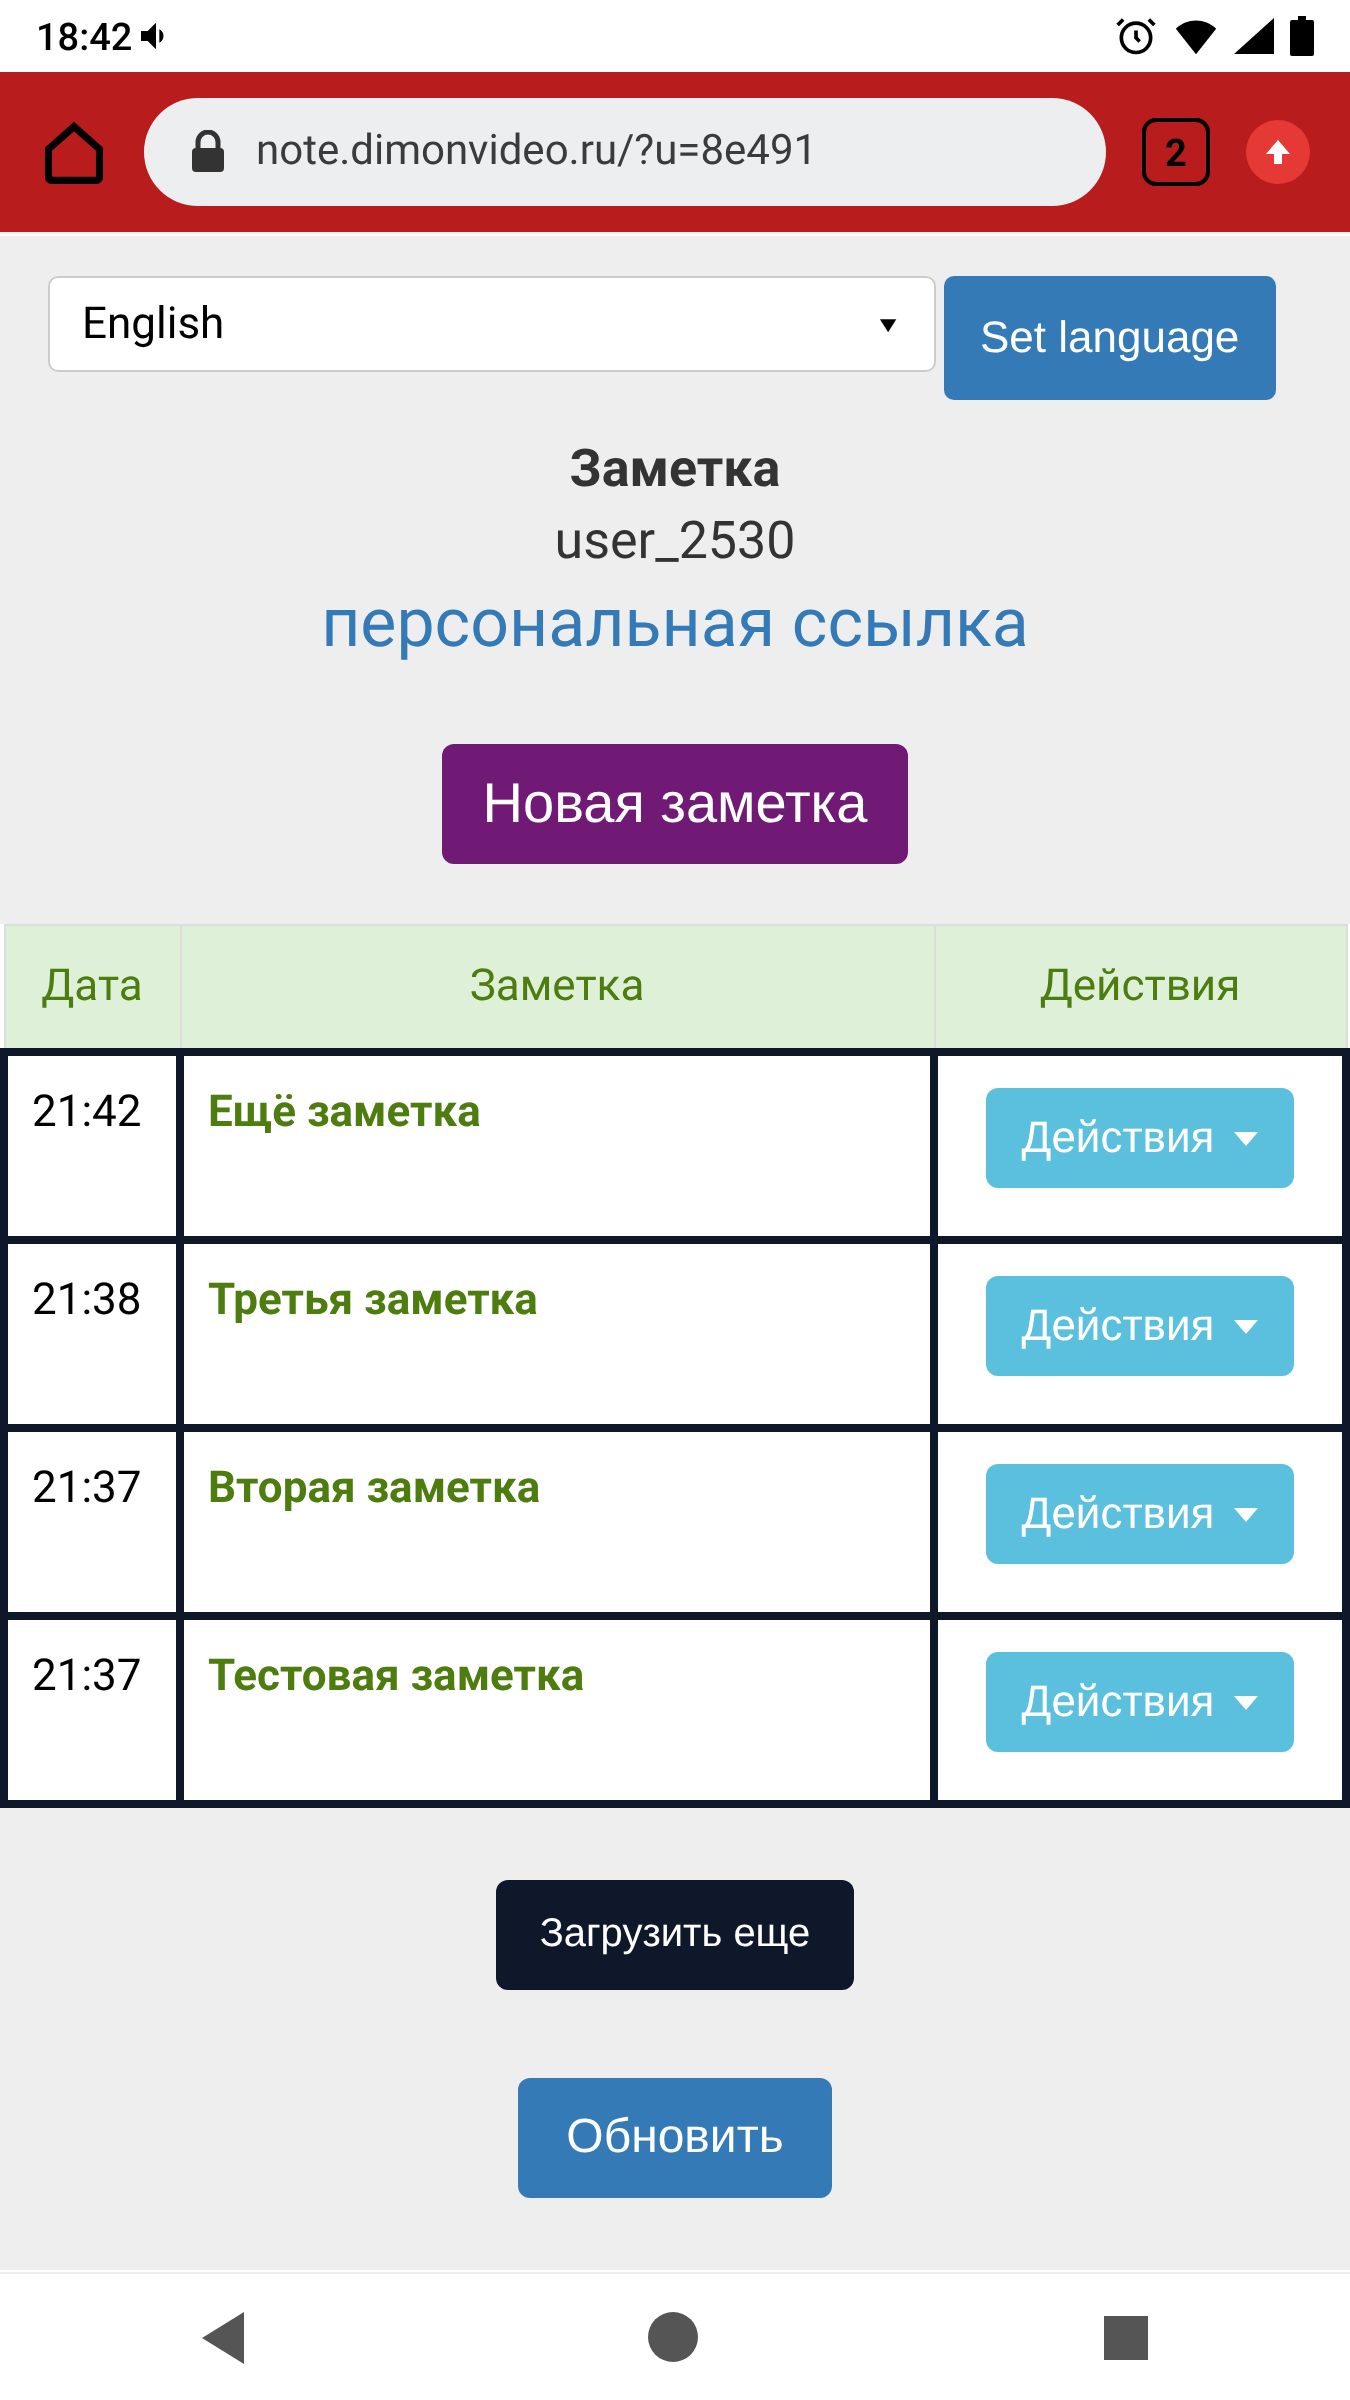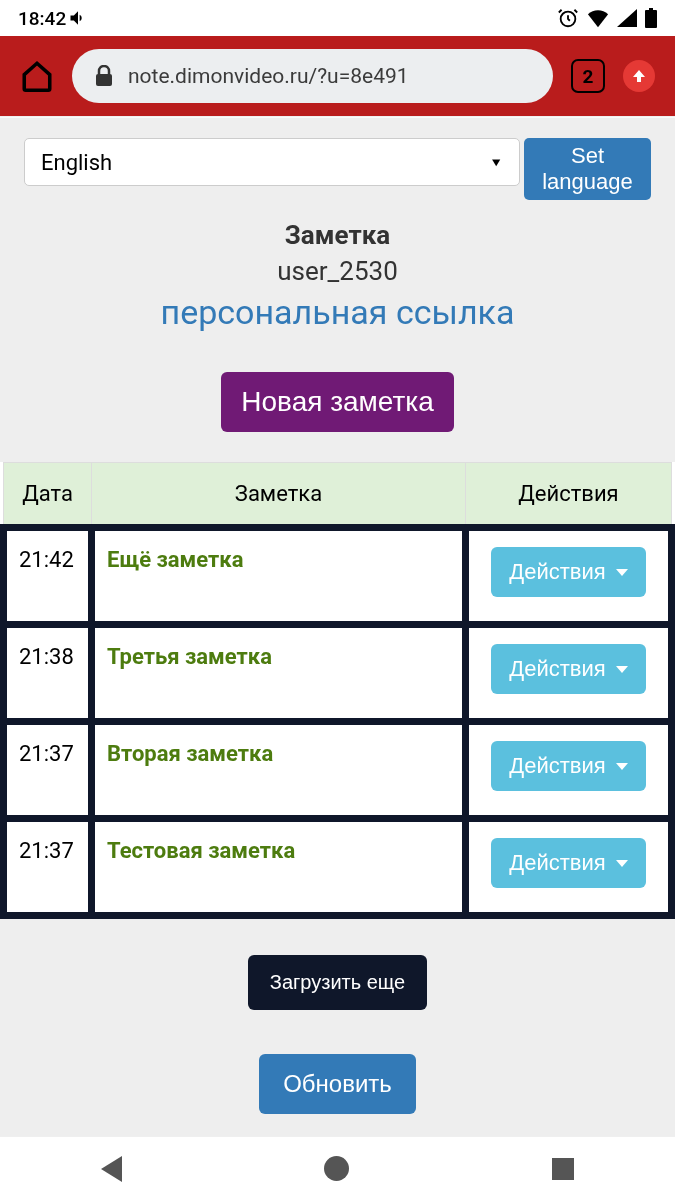--- a/index.html
+++ b/index.html
@@ -16,37 +16,37 @@
   .home-icon { width: 34px; height: 34px; flex: 0 0 auto; }
   .url-pill { flex: 1; height: 54px; background: #eceef0; border-radius: 27px; display: flex; align-items: center; padding: 0 22px; gap: 14px; font-size: 21px; color: #3b3b3b; overflow: hidden; white-space: nowrap; }
   .tab-badge { width: 34px; height: 34px; border: 2.5px solid #000; border-radius: 7px; display: flex; align-items: center; justify-content: center; font-size: 19px; font-weight: 700; }
   .update-dot { width: 32px; height: 32px; background: #e53935; border-radius: 50%; display: flex; align-items: center; justify-content: center; }
   .shadow-line { height: 2px; background: linear-gradient(#00000014, transparent); }
 
   
   .page { background: #eeeeee; padding: 20px 0 0 0; }
   
   .lang-row { display: flex; gap: 0; padding: 0 24px 16px 24px; }
-  .lang-select { flex: 0 0 auto; width: 496px; height: 48px; border: 1px solid #ccc; border-radius: 5px; background: #fff; font-size: 22px; padding: 0 16px; display: flex; align-items: center; justify-content: space-between; }
+  .lang-select { flex: 0 0 auto; width: 444px; height: 48px; border: 1px solid #ccc; border-radius: 5px; background: #fff; font-size: 22px; padding: 0 16px; display: flex; align-items: center; justify-content: space-between; }
   .lang-select .caret { font-size: 14px; transform: scaleY(0.8); }
   .btn-setlang { background: #337ab7; color: #fff; border: none; border-radius: 5px; font-size: 22px; padding: 0 18px; height: 62px; margin-left: 4px; }
 
   .header-block { text-align: center; padding: 4px 0 24px 0; }
   .header-title { font-size: 26px; font-weight: 700; color: #333; }
   .header-user { font-size: 26px; color: #333; margin-top: 6px; }
   .header-link { font-size: 34px; color: #337ab7; margin-top: 6px; display: inline-block; }
 
   .btn-new { display: block; margin: 16px auto 30px auto; background: #701a75; color: #fff; font-size: 28px; border: none; border-radius: 6px; padding: 14px 20px; }
 
   
   table { width: 100%; border-collapse: collapse; background: #fff; }
-  th { background: #dff0d8; font-size: 22px; font-weight: 400; color: #000000; padding: 18px 12px; border: 1px solid #ddd; text-align: center; }
+  th { background: #dff0d8; font-size: 22px; font-weight: 400; color: #4d7c0f; padding: 18px 12px; border: 1px solid #ddd; text-align: center; }
   th:first-child { width: 88px; }
   th:last-child { width: 206px; }
-  td { border: 7px solid #0f172a; padding: 16px 12px; vertical-align: top; font-size: 22px; }
+  td { border: 4px solid #0f172a; padding: 16px 12px; vertical-align: top; font-size: 22px; }
   td.col-date { text-align: left; }
   td.col-note { font-weight: 700; color: #4d7c0f; }
   td.col-note .wrap { min-height: 58px; }
   td.col-act { text-align: center; }
   .btn-action { background: #5bc0de; color: #fff; border: none; border-radius: 6px; font-size: 22px; padding: 12px 18px; display: inline-flex; align-items: center; gap: 10px; }
   .btn-action .caret-d { width: 0; height: 0; border-left: 6px solid transparent; border-right: 6px solid transparent; border-top: 7px solid #fff; }
 
   .below-table { padding: 36px 0; text-align: center; }
   .btn-load { background: #0f172a; color: #fff; font-size: 20px; border: none; border-radius: 6px; padding: 16px 22px; }
   .btn-refresh { background: #337ab7; color: #fff; font-size: 24px; border: none; border-radius: 6px; padding: 16px 24px; margin-top: 44px; }

